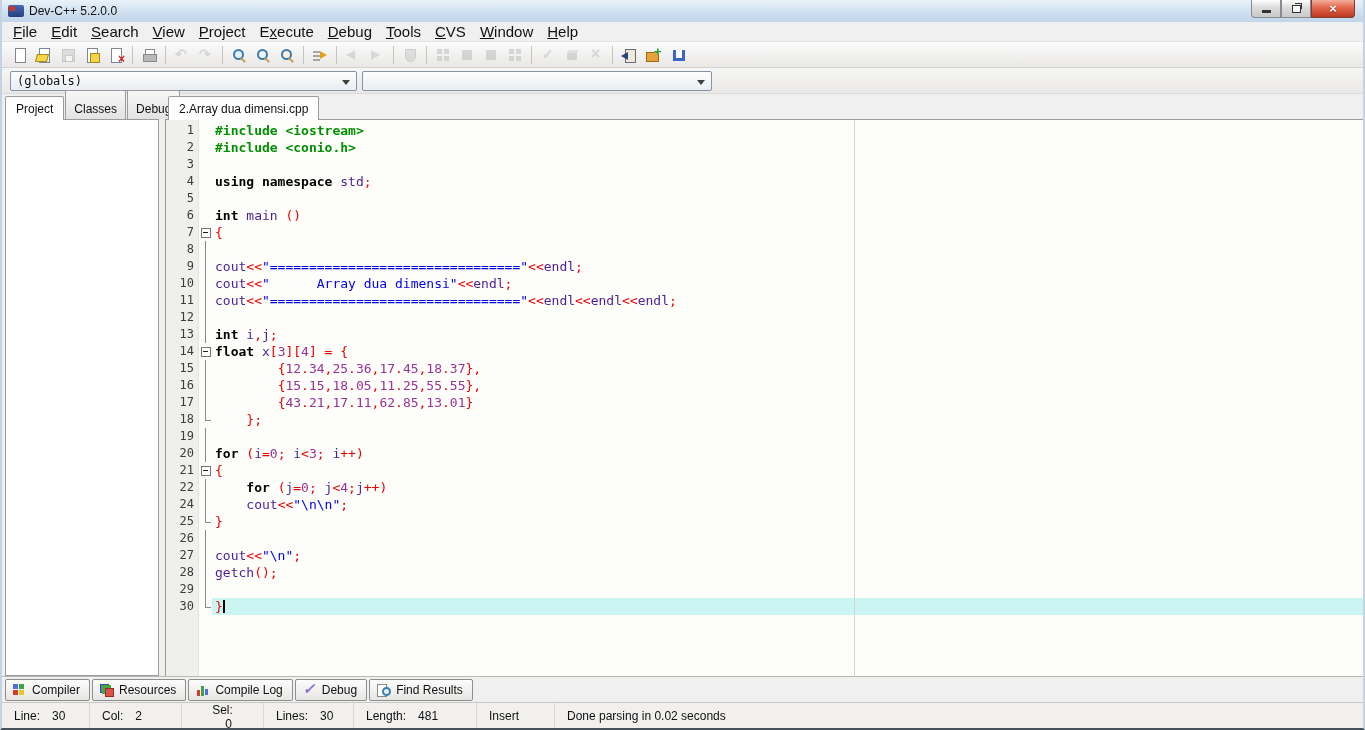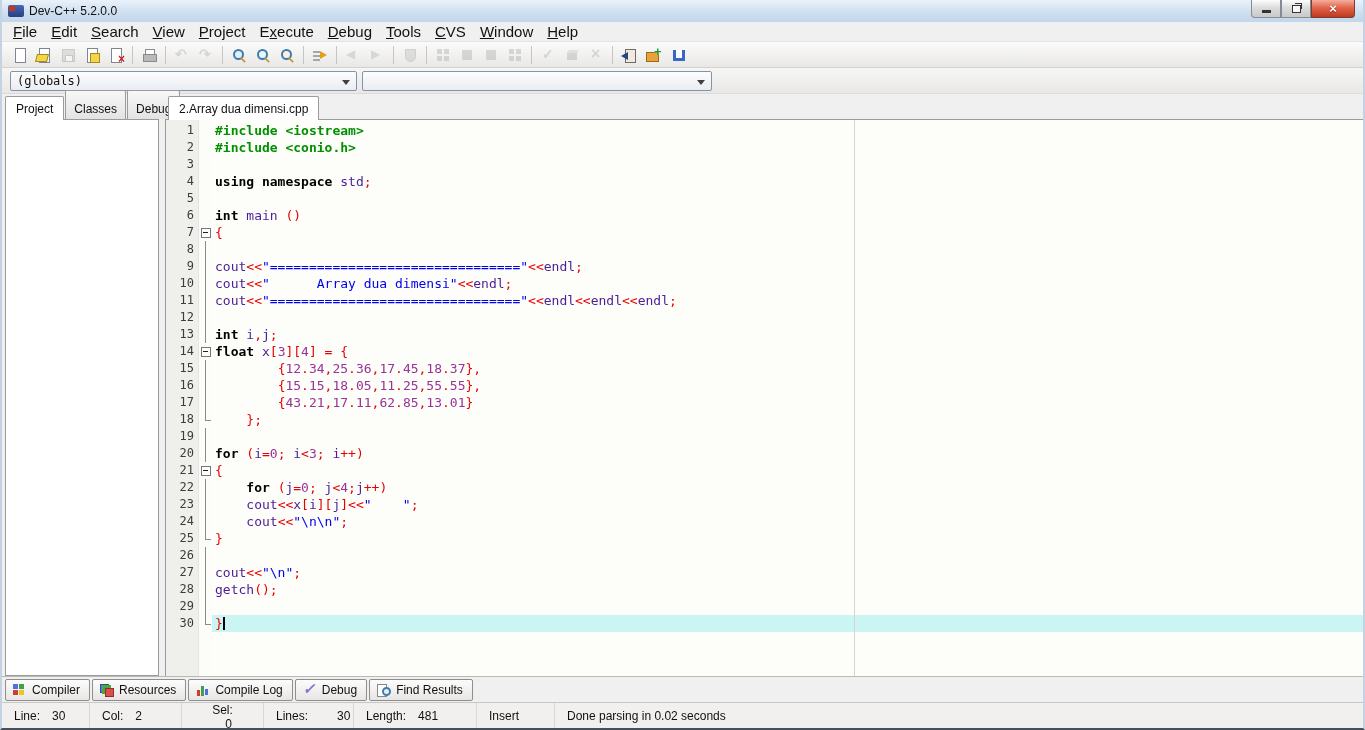--- a/index.html
+++ b/index.html
@@ -117,21 +117,21 @@
   .bic-check-purple::before{content:"✓";position:absolute;left:1px;top:-3px;font-size:15px;font-weight:bold;color:#8E6FD0;}
   .bic-find-results::before{content:"";position:absolute;left:1px;top:1px;width:8px;height:11px;background:#fff;border:1px solid #888;}
   .bic-find-results::after{content:"";position:absolute;left:6px;top:4px;width:5px;height:5px;border:2px solid #3F7CAC;border-radius:50%;background:#DFF1FB;}
 
   
   .statusbar{height:26px;background:#F1F0EE;border-top:1px solid #C8C7C3;display:flex;align-items:stretch;flex:none;box-sizing:border-box;font-size:12px;color:#111;}
   .sseg{display:flex;align-items:center;padding:0 12px;border-right:1px solid #D9D8D4;box-sizing:border-box;white-space:nowrap;text-align:right;}
   .sseg:nth-child(1){width:88px;}
   .sseg:nth-child(2){width:92px;}
   .sseg:nth-child(3){width:82px;flex-direction:column;}
-  .sseg:nth-child(4){width:90px;gap:17px;}
+  .sseg:nth-child(4){width:90px;}
   .sseg:nth-child(5){width:123px;}
   .sseg:nth-child(6){width:78px;}
   .sseg:nth-child(7){flex:1;border-right:none;}
   .sval{margin-left:12px;}
 </style>
 </head>
 <body>
 
 <div class="window">
 
@@ -386,25 +386,20 @@
             <span class="lnum">21</span>
             <span class="fold s"></span>
             <span class="codetext"><span class="tok-r">{</span></span>
           </div>
           <div class="eline">
             <span class="lnum">22</span>
             <span class="fold l"></span>
             <span class="codetext"><span class="tok-p">    </span><span class="tok-k">for</span><span class="tok-p"> </span><span class="tok-r">(</span><span class="tok-p">j</span><span class="tok-r">=</span><span class="tok-n">0</span><span class="tok-r">;</span><span class="tok-p"> j</span><span class="tok-r">&lt;</span><span class="tok-n">4</span><span class="tok-r">;</span><span class="tok-p">j</span><span class="tok-r">++)</span></span>
           </div>
           <div class="eline">
-            <span class="lnum">23</span>
-            <span class="fold l"></span>
-            <span class="codetext"><span class="tok-p">    cout</span><span class="tok-r">&lt;&lt;</span><span class="tok-p">x</span><span class="tok-r">[</span><span class="tok-p">i</span><span class="tok-r">][</span><span class="tok-p">j</span><span class="tok-r">]&lt;&lt;</span><span class="tok-s">"    "</span><span class="tok-r">;</span></span>
-          </div>
-          <div class="eline">
             <span class="lnum">24</span>
             <span class="fold l"></span>
             <span class="codetext"><span class="tok-p">    cout</span><span class="tok-r">&lt;&lt;</span><span class="tok-s">"\n\n"</span><span class="tok-r">;</span></span>
           </div>
           <div class="eline">
             <span class="lnum">25</span>
             <span class="fold e"></span>
             <span class="codetext"><span class="tok-r">}</span></span>
           </div>
           <div class="eline">

